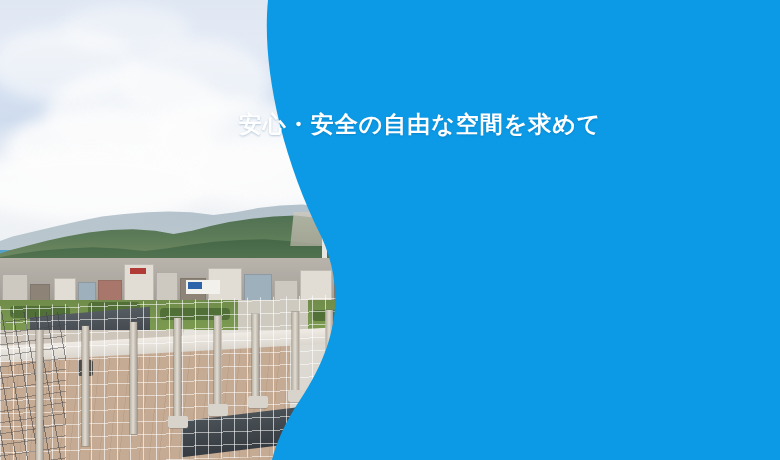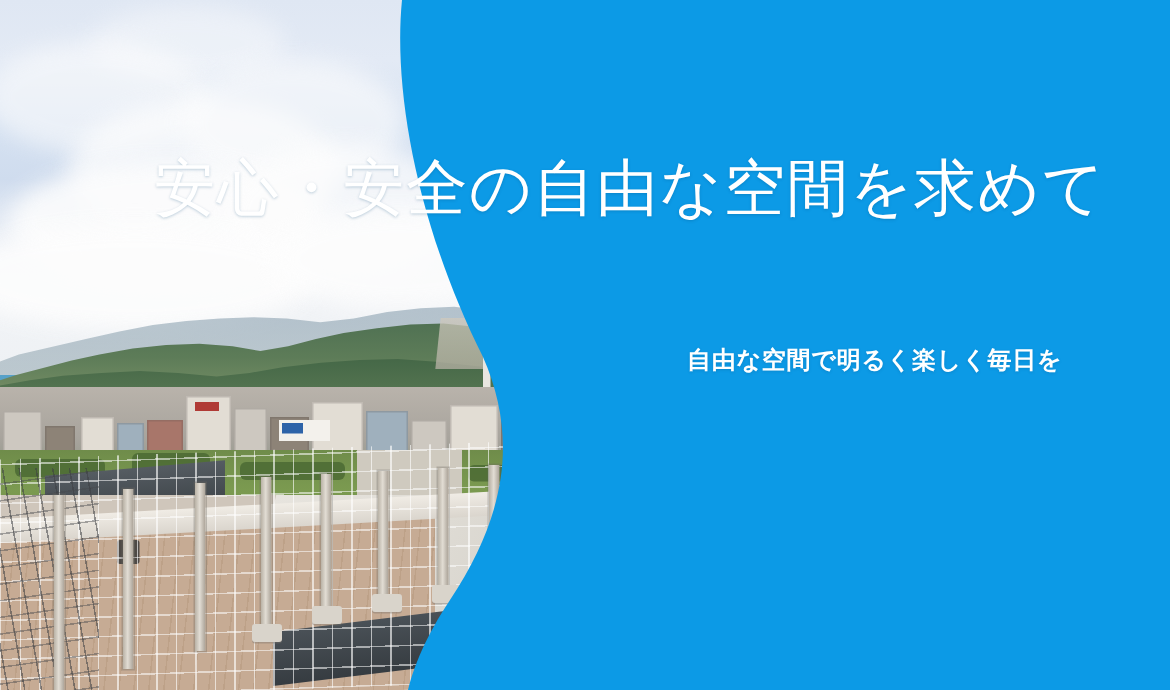--- a/index.html
+++ b/index.html
@@ -283,22 +283,22 @@
   }
   .headline {
     position: absolute;
     left: 0;
     top: 105px;
     width: 780px;
     padding-left: 60px;
     box-sizing: border-box;
     text-align: center;
     color: #ffffff;
-    font-size: 41px;
-    font-weight: normal;
+    font-size: 23px;
+    font-weight: bold;
     letter-spacing: 1px;
     line-height: 40px;
     white-space: nowrap;
     text-shadow: 0 1px 2px rgba(0,70,120,.25);
   }
   .subtitle {
     position: absolute;
     left: 458px;
     top: 228px;
     color: #ffffff;
@@ -392,17 +392,16 @@
   </div>
 
   <svg class="blue-panel" viewBox="0 0 780 460" preserveAspectRatio="none">
     <path id="curve-path" d="M 268 0 C 262 60, 278 150, 322 238 C 344 288, 340 340, 300 400 C 284 424, 276 444, 272 460 L 780 460 L 780 0 Z" fill="#0c9ae6"></path>
   </svg>
 
   <div class="text-layer">
     <div class="headline">安心・安全の自由な空間を求めて</div>
 
     <div class="subtitle">
-      <div>自由な空間で明るく楽しく毎日を</div>
     </div>
   </div>
 
 </div>
 
 </body></html>

